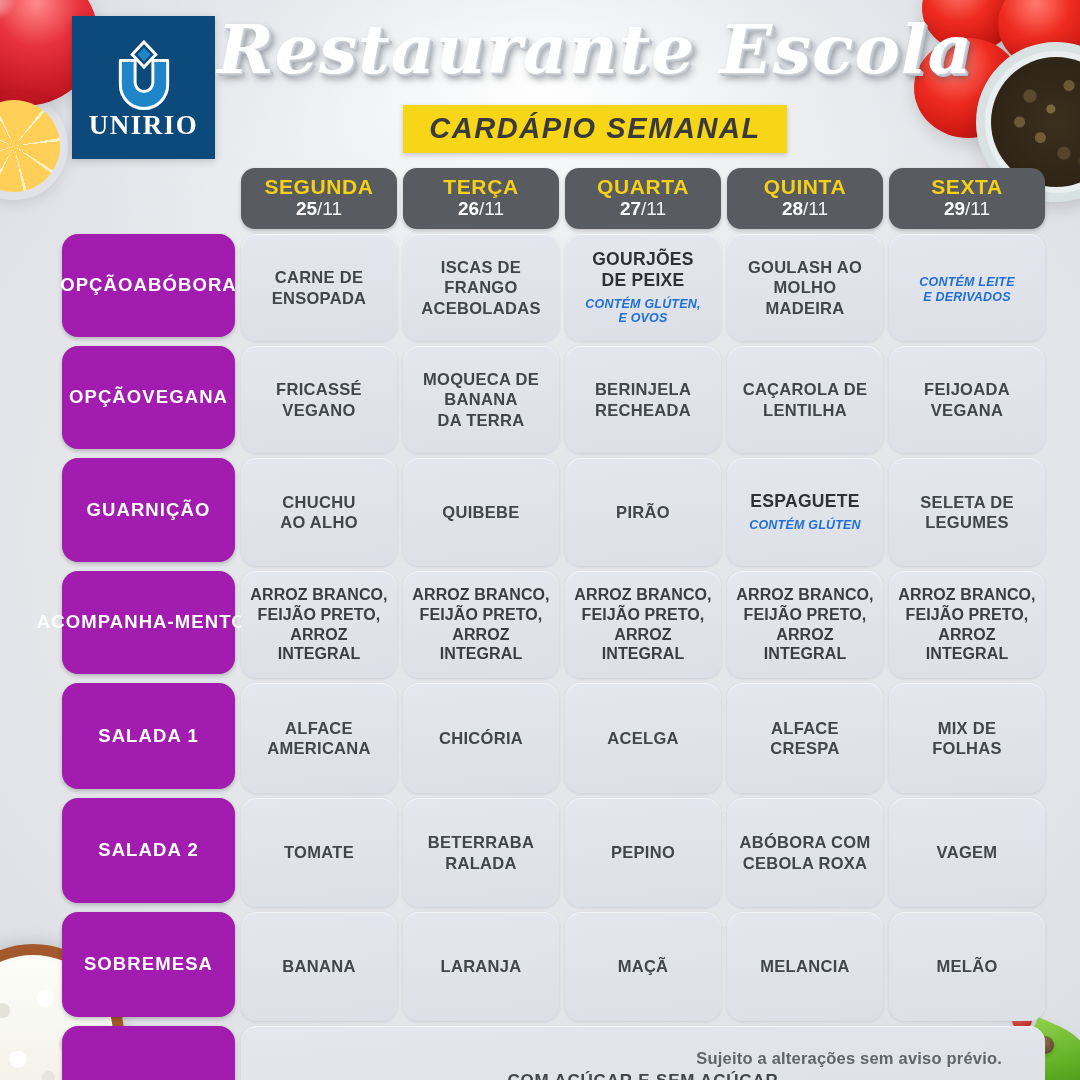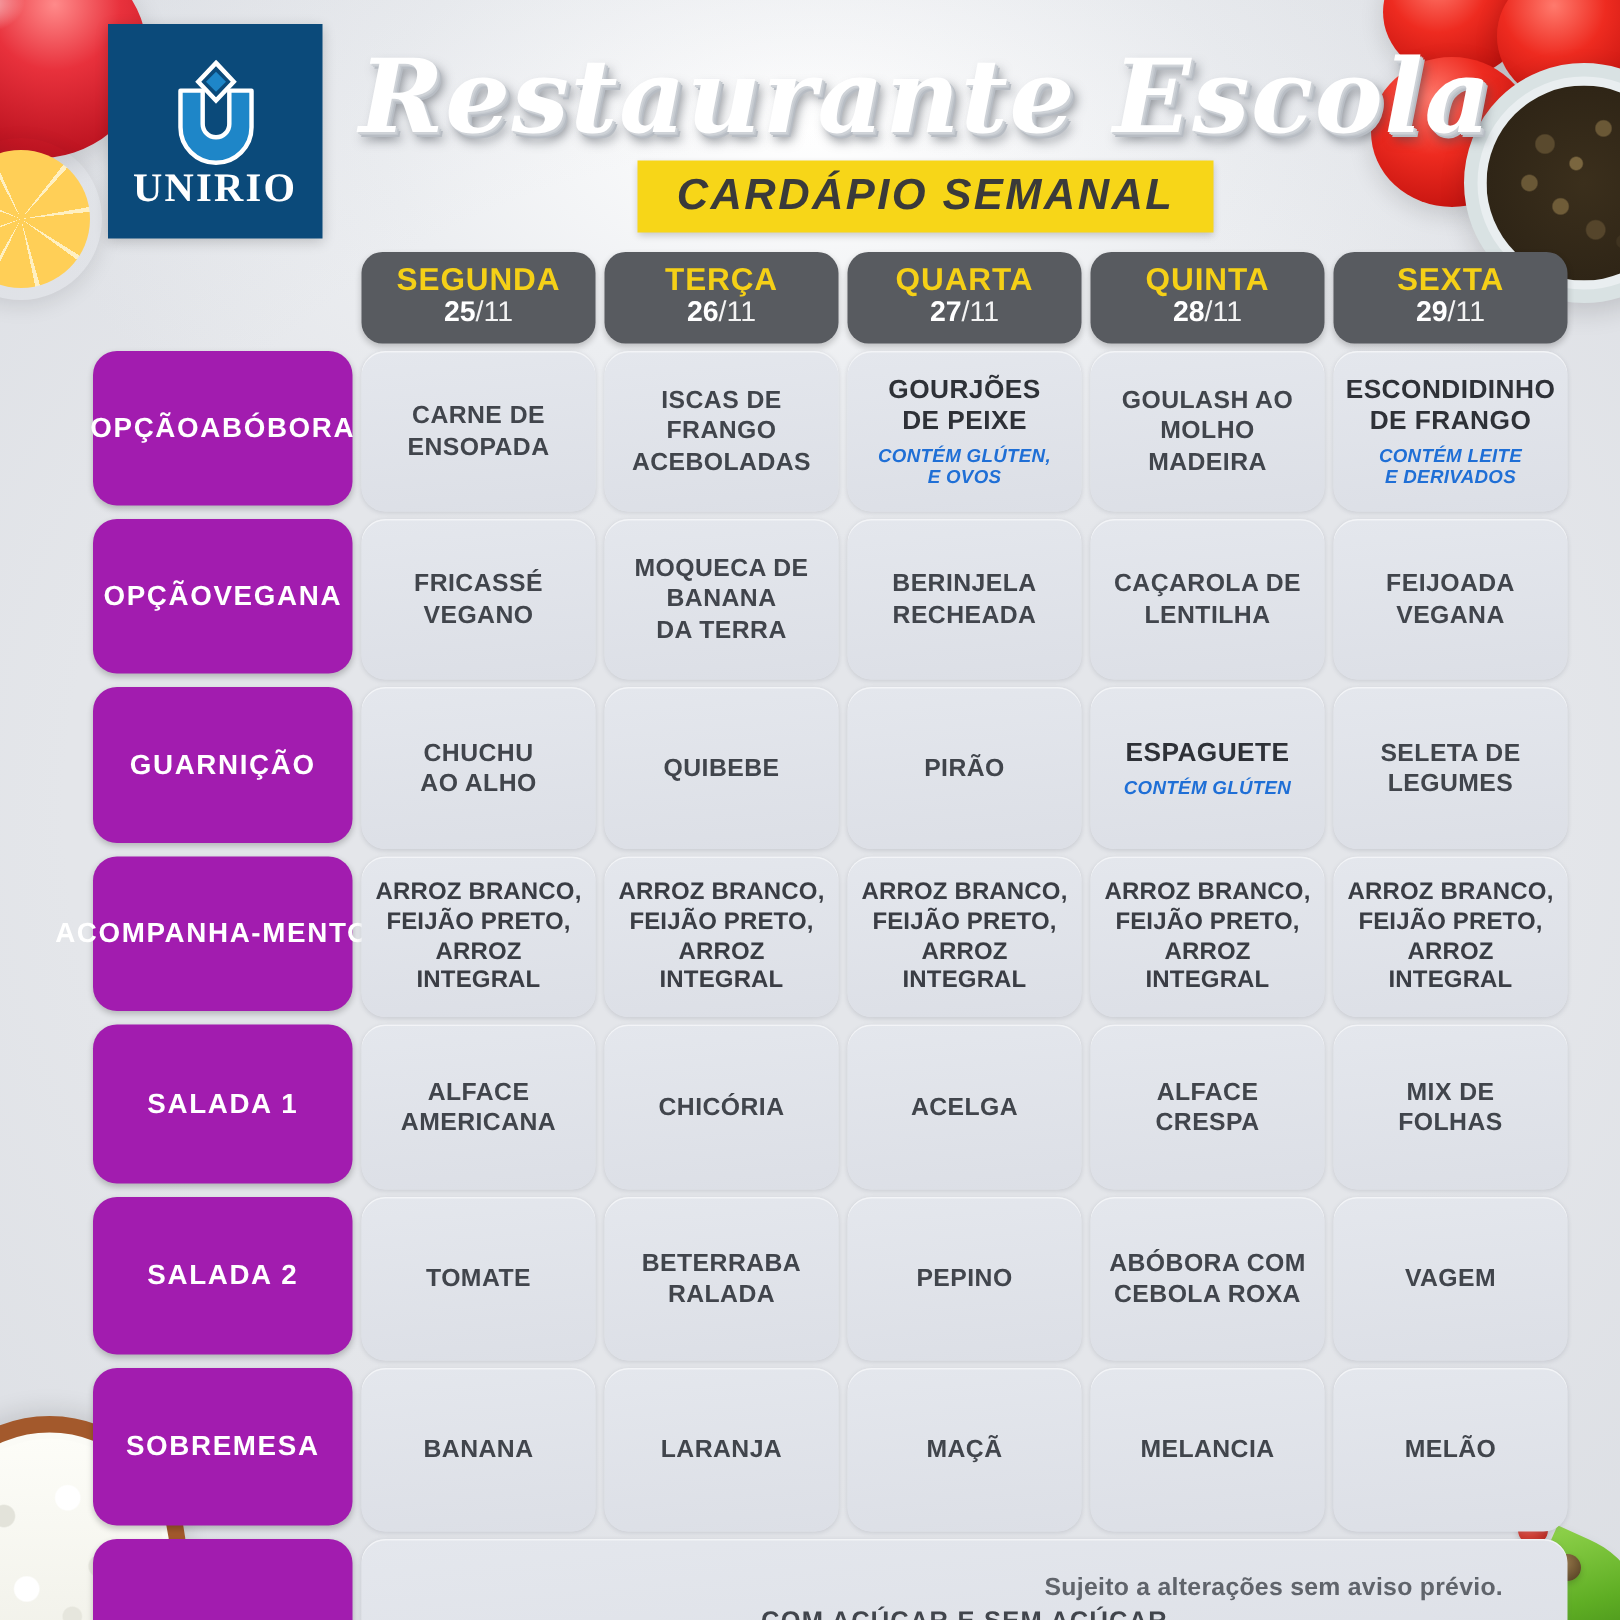--- a/index.html
+++ b/index.html
@@ -136,35 +136,35 @@
     position:absolute;left:72px;top:16px;width:143px;height:143px;
     background:#0b4a7a;display:flex;flex-direction:column;align-items:center;justify-content:center;
     box-shadow:0 2px 8px rgba(0,0,0,.18);
   }
   .logo-mark{width:74px;height:74px;position:relative;margin-bottom:2px;}
   .logo-text{
     color:#ffffff;font-family:"Liberation Serif", serif;font-weight:700;
     font-size:27px;letter-spacing:1.5px;line-height:1;
   }
 
-  .title-wrap{position:absolute;left:215px;top:24px;width:760px;text-align:center;padding-left:22px;}
+  .title-wrap{position:absolute;left:215px;top:8px;width:760px;text-align:center;}
   .title{
     font-family:"DejaVu Serif", serif;
     font-style:italic;font-weight:700;
     font-size:68px;line-height:1.04;color:#ffffff;
     letter-spacing:1px;
     text-shadow:
       1px 1px 0 #cfd3d8, 2px 2px 0 #c3c8ce, 3px 3px 0 #b7bcc3,
       4px 5px 7px rgba(60,65,75,.55);
     margin-top:6px;
   }
   .subtitle-badge{
     display:inline-block;background:#f7d618;color:#3a3a3a;
     font-size:29px;font-weight:700;font-style:italic;letter-spacing:1.6px;
-    padding:7px 26px 8px;margin-top:6px;
+    padding:7px 26px 8px;margin-top:20px;
     box-shadow:0 2px 5px rgba(0,0,0,.20);
     text-align:center;
   }
 
   
   .grid{
     position:absolute;left:62px;top:168px;width:956px;
     display:grid;
     grid-template-columns:173px repeat(5,156px);
     column-gap:6px;row-gap:5px;
@@ -317,24 +317,20 @@
       </div>
     </div>
     <div class="cell r1">
       <div>
         <div>GOULASH AO</div>
         <div>MOLHO</div>
         <div>MADEIRA</div>
       </div>
     </div>
     <div class="cell r1 em">
-      <div>
-        <div>ESCONDIDINHO</div>
-        <div>DE FRANGO</div>
-      </div>
       <div class="note">
         <div>CONTÉM LEITE</div>
         <div>E DERIVADOS</div>
       </div>
     </div>
     <div class="rowlabel r2">
       <div>OPÇÃO</div>
       <div>VEGANA</div>
     </div>
     <div class="cell r2">

